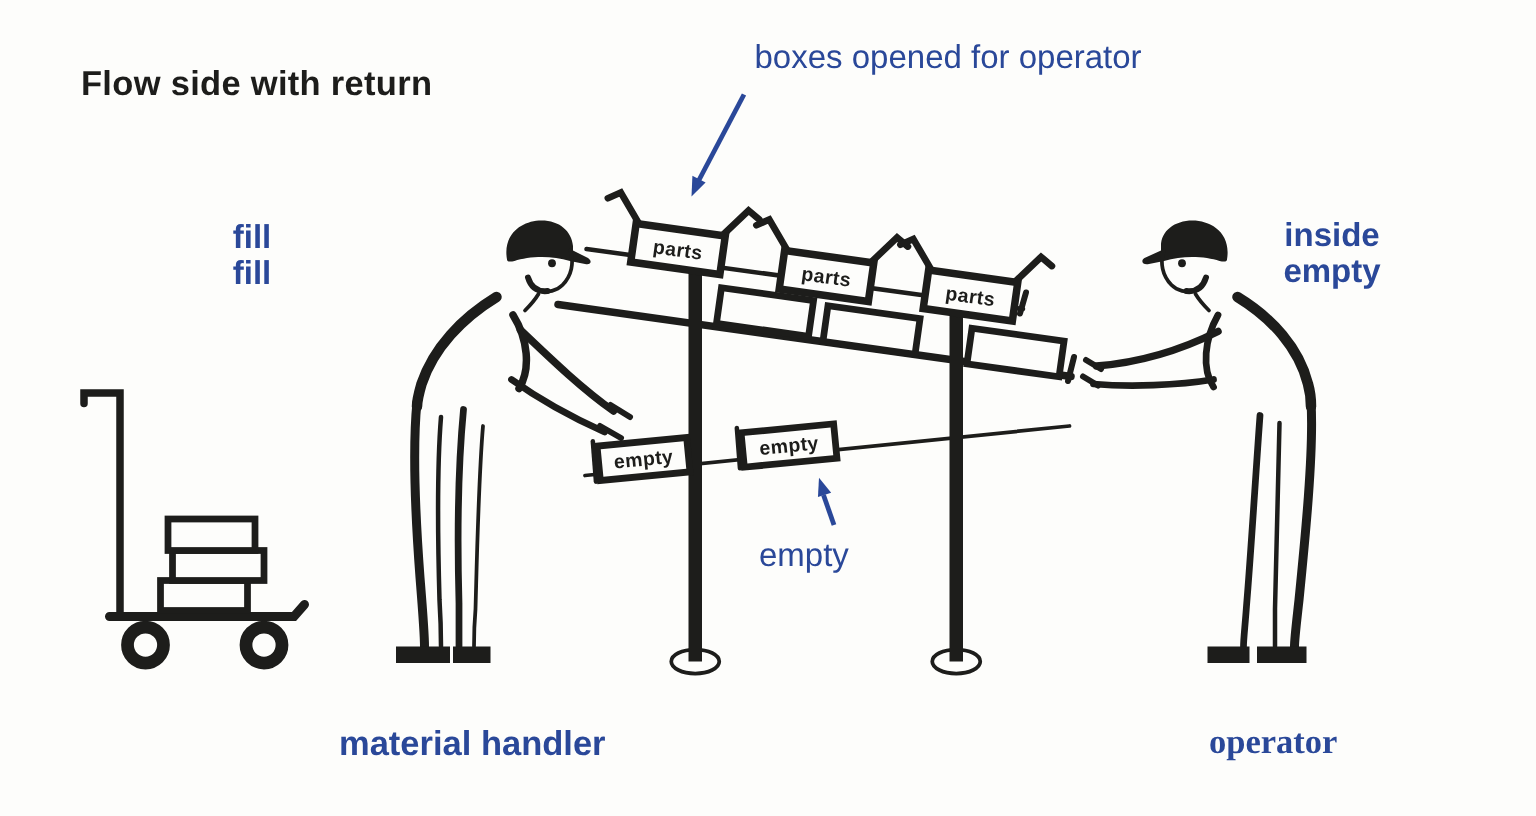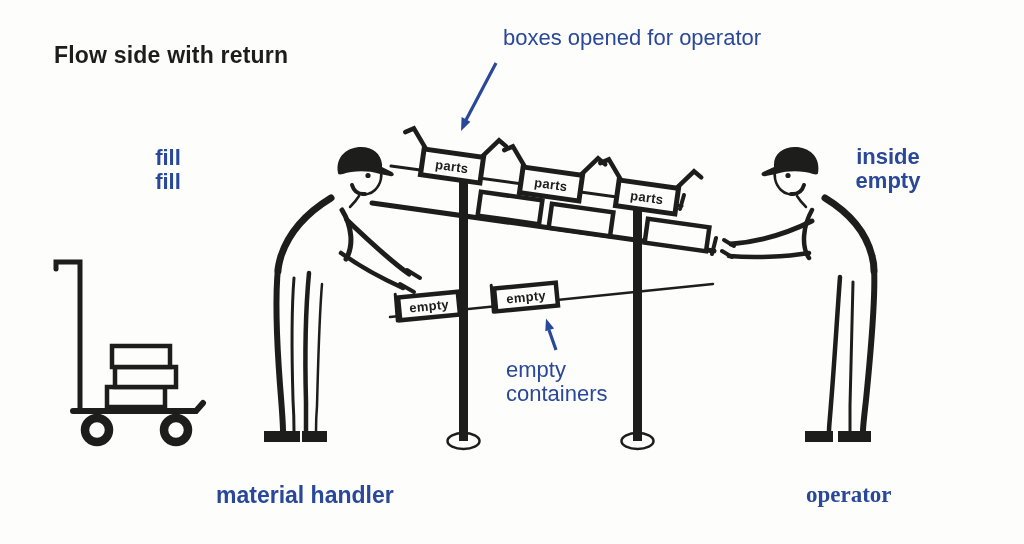--- a/index.html
+++ b/index.html
@@ -13,21 +13,21 @@
   .txt{position:absolute;white-space:nowrap;}
   .title{left:54px;top:42px;font-size:23px;font-weight:700;letter-spacing:.2px;color:#1d1d1b;}
   .blue{color:#2a4899;}
   .ann{font-size:22px;font-weight:400;line-height:25px;}
   .ann-top{left:503px;top:25px;}
   .ann-empty{left:506px;top:358px;line-height:24px;}
   .side-label{font-size:22px;font-weight:700;line-height:24px;text-align:center;width:100px;}
   .fill-side{left:118px;top:146px;}
   .inside-cell{left:838px;top:145px;}
   .bottom-label{font-size:23px;font-weight:700;}
-  .mh{left:216px;top:482px;}
+  .mh{left:226px;top:482px;}
   .op{left:806px;top:482px;font-family:Liberation Serif, serif;}
   svg .ink{stroke:#1d1d1b;}
   svg text{font-family:"Liberation Sans",sans-serif;font-weight:700;font-size:13px;fill:#1d1d1b;letter-spacing:.3px;}
 </style>
 </head>
 <body>
 
 <svg id="canvas" width="1024" height="544" viewBox="0 0 1024 544">
 
   <g fill="none" stroke-linecap="round">
@@ -155,17 +155,16 @@
   <div>fill</div>
 </div>
 
 <div class="txt blue side-label inside-cell">
   <div>inside</div>
   <div>empty</div>
 </div>
 
 <div class="txt blue ann ann-empty">
   <div>empty</div>
-  <div>containers</div>
 </div>
 
 <div class="txt blue bottom-label mh">material handler</div>
 <div class="txt blue bottom-label op">operator</div>
 
 </body></html>

